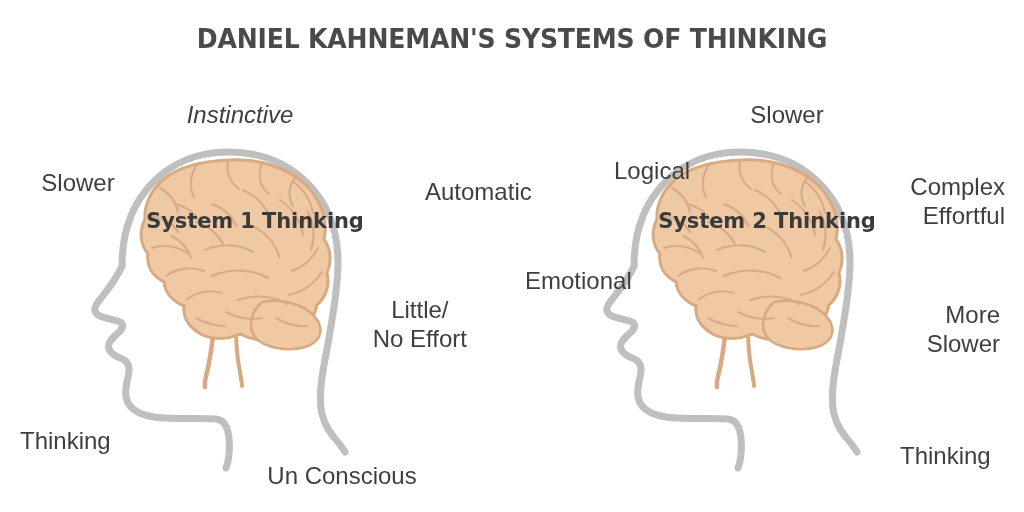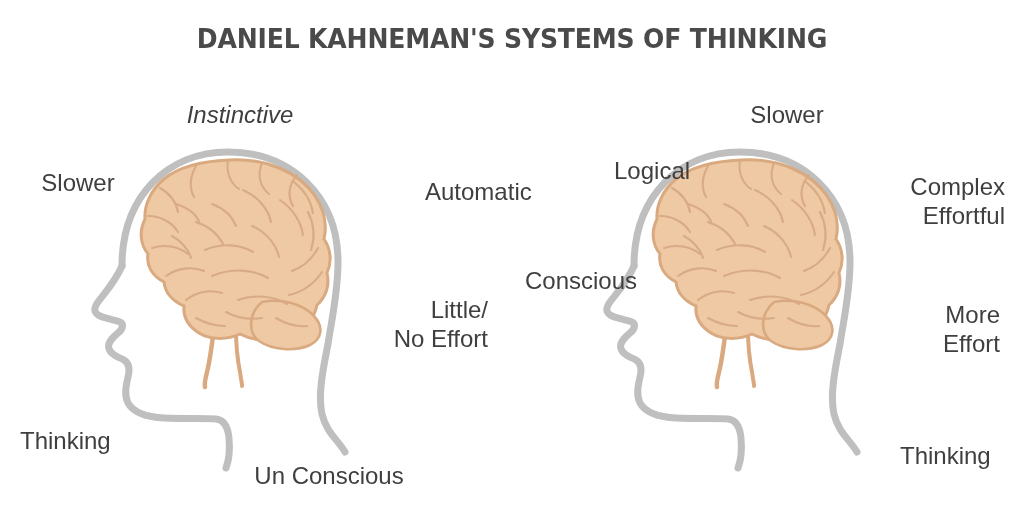--- a/index.html
+++ b/index.html
@@ -171,20 +171,21 @@
           <path d="M226 312 C237 318 250 320 262 318"></path>
           <path d="M276 318 C286 324 297 327 307 326"></path>
           <path d="M196 318 C205 323 215 326 225 326"></path>
           <path d="M294 182 C304 190 311 201 313 213"></path>
           <path d="M212 204 C223 208 232 216 236 226"></path>
           <path d="M176 204 C186 207 195 213 199 221"></path>
         </g>
       </g>
     </svg>
 
+    <div class="brain-label">System 1 Thinking</div>
   </div>
 
   <div class="panel right">
 
     <svg class="head-svg" viewBox="0 0 512 512">
       <g fill="none" stroke="#bfbfbf" stroke-width="7" stroke-linecap="round" stroke-linejoin="round">
         <path d="M122 266
                  C122 196 168 152 228 152
                  C292 152 338 197 338 262
                  C338 292 332 318 328 344
@@ -254,33 +255,34 @@
           <path d="M226 312 C237 318 250 320 262 318"></path>
           <path d="M276 318 C286 324 297 327 307 326"></path>
           <path d="M196 318 C205 323 215 326 225 326"></path>
           <path d="M294 182 C304 190 311 201 313 213"></path>
           <path d="M212 204 C223 208 232 216 236 226"></path>
           <path d="M176 204 C186 207 195 213 199 221"></path>
         </g>
       </g>
     </svg>
 
+    <div class="brain-label">System 2 Thinking</div>
   </div>
 
   <div id="label-layer">
       <div class="lbl c" style="left: 240px; top: 100px; font-style: italic;">Instinctive</div>
       <div class="lbl c" style="left: 78px; top: 168px;">Slower</div>
       <div class="lbl l" style="left: 382px; top: 177px; margin-left: 43px;">Automatic</div>
-      <div class="lbl r" style="left: 488px; top: 295px;">Little/
+      <div class="lbl r" style="left: 467px; top: 295px; text-align: center;">Little/
 No Effort</div>
       <div class="lbl l" style="left: 20px; top: 426px;">Thinking</div>
-      <div class="lbl c" style="left: 329px; top: 461px; text-align: center;">Un Conscious</div>
+      <div class="lbl c" style="left: 342px; top: 461px; text-align: center;">Un Conscious</div>
       <div class="lbl c" style="left: 787px; top: 100px;">Slower</div>
       <div class="lbl l" style="left: 614px; top: 156px;">Logical</div>
-      <div class="lbl l" style="left: 525px; top: 266px;">Conscious</div>
+      <div class="lbl l" style="left: 525px; top: 266px;">Emotional</div>
       <div class="lbl r" style="left: 1005px; top: 172px;">Complex
 Effortful</div>
       <div class="lbl r" style="left: 1000px; top: 300px;">More
-Effort</div>
+Slower</div>
       <div class="lbl l" style="left: 900px; top: 441px;">Thinking</div>
     </div>
 
 </div>
 
 </body></html>

